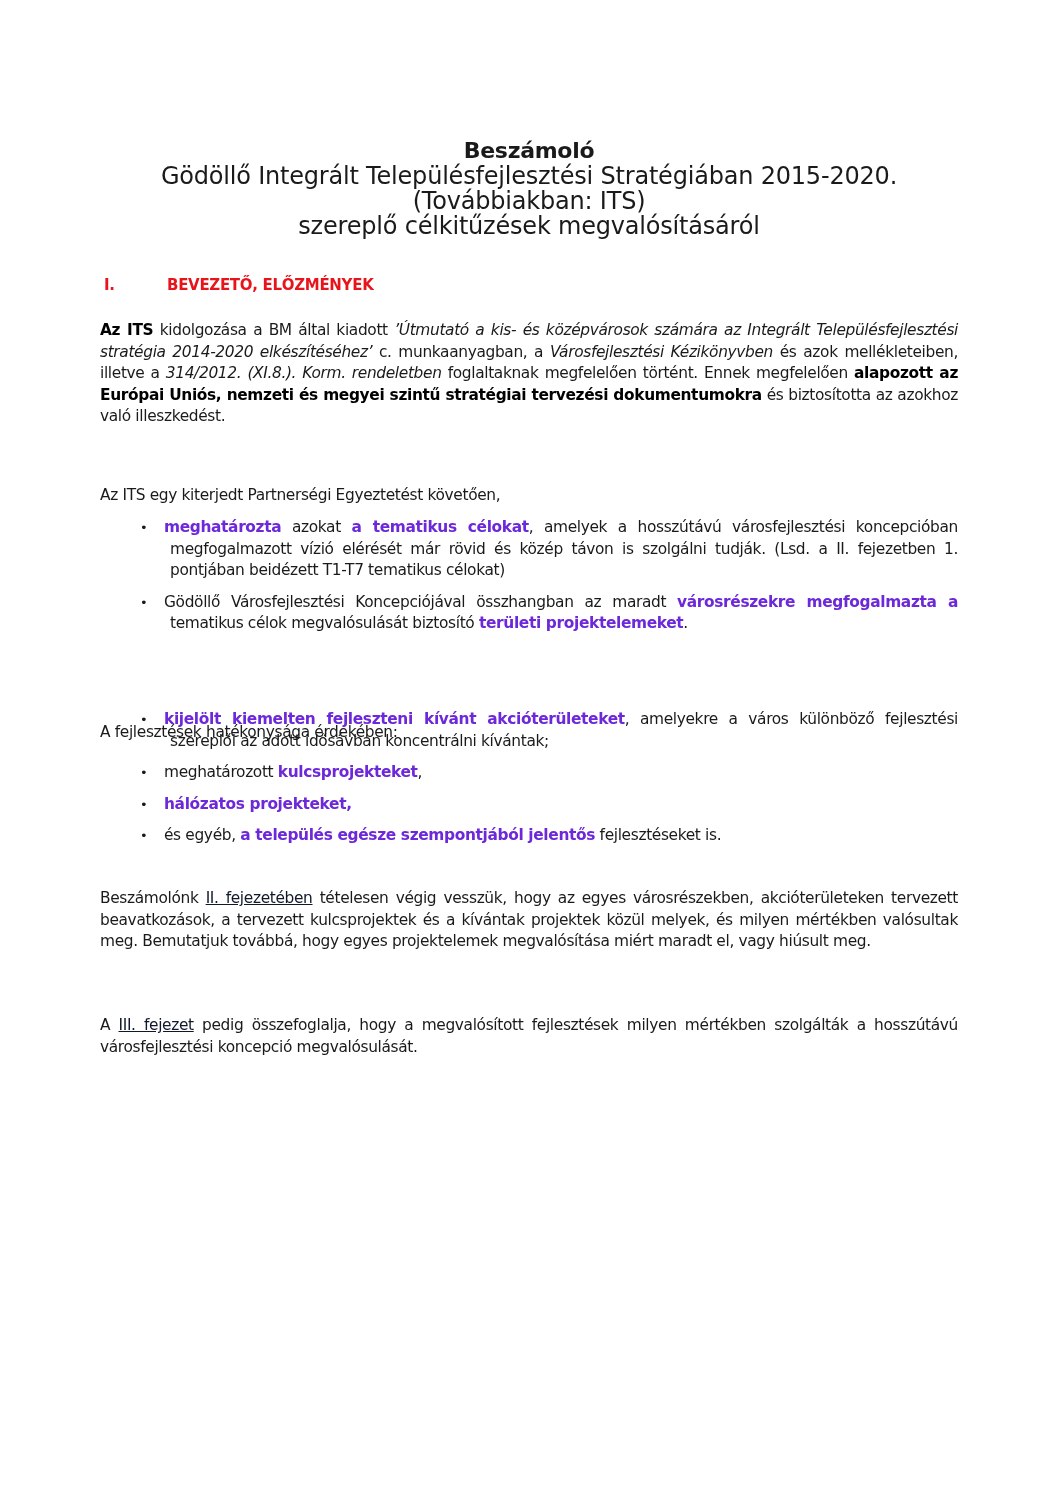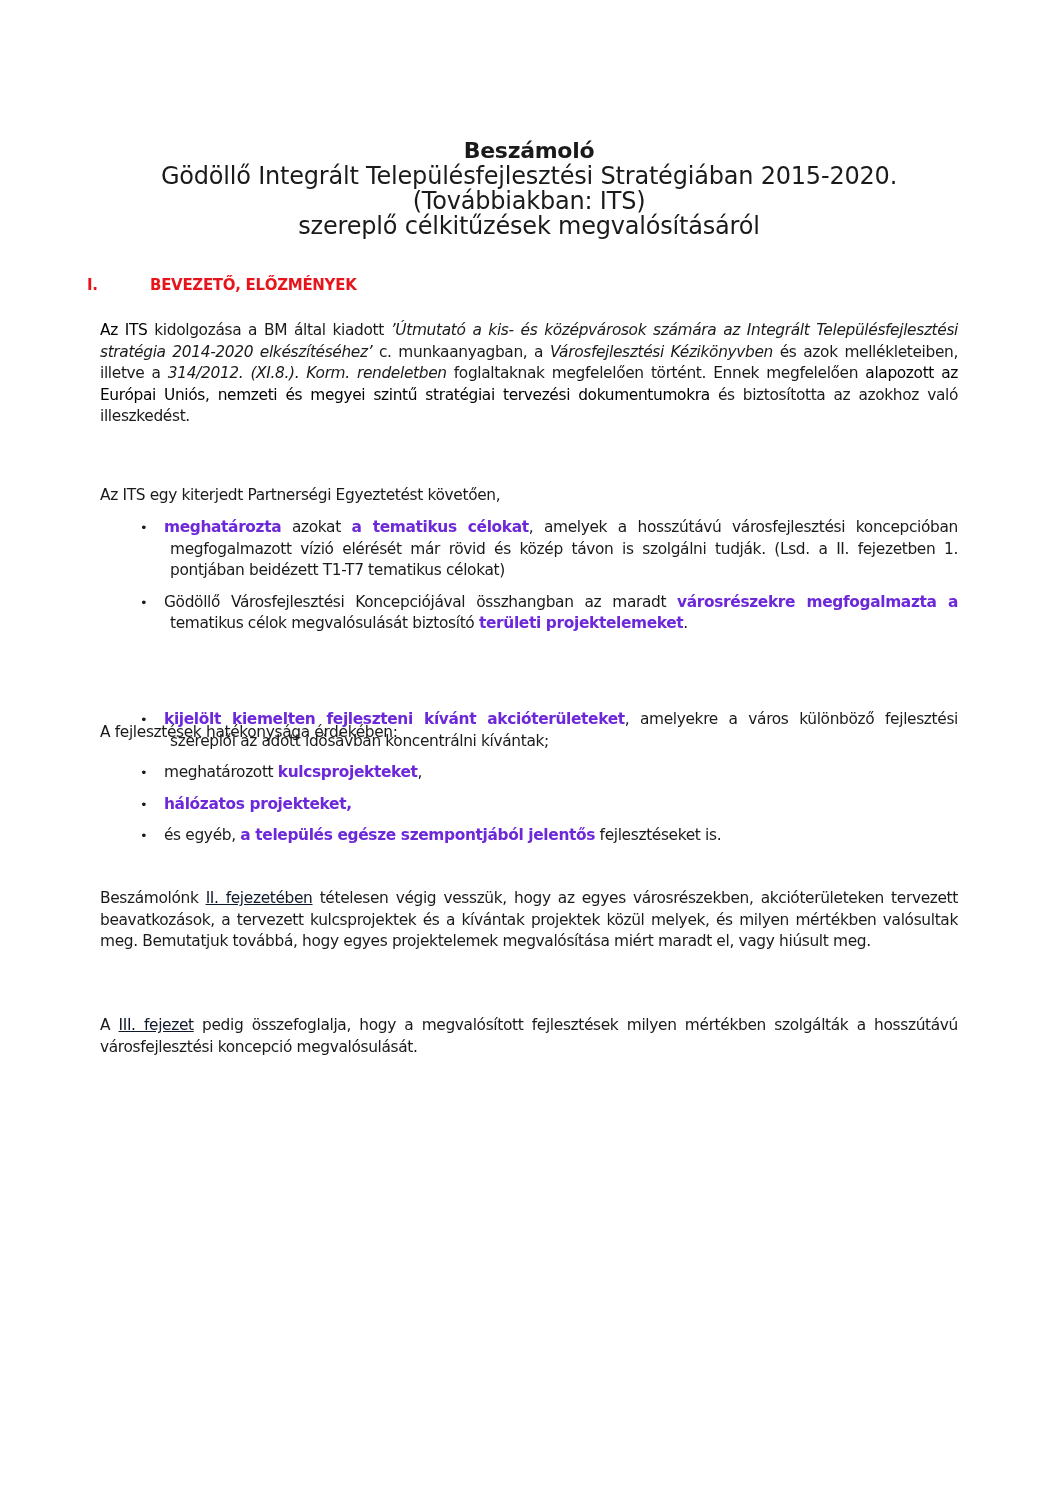--- a/index.html
+++ b/index.html
@@ -38,42 +38,42 @@
       margin-top: 41px;
     }
     .title-sub {
       font-size: 24px;
       line-height: 25px;
       letter-spacing: -0.2px;
       font-weight: normal;
     }
     .section-heading {
       position: absolute;
-      left: 87px;
+      left: 104px;
       top: 276px;
       font-size: 15px;
       font-weight: bold;
       color: #e8141b;
       letter-spacing: -0.3px;
     }
     .section-heading .num {
       display: inline-block;
       width: 63px;
     }
     .para {
       position: absolute;
       left: 100px;
       width: 858px;
       font-size: 15.4px;
       line-height: 21.5px;
       text-align: justify;
       letter-spacing: -0.35px;
       word-spacing: 0px;
     }
-    .para b { font-weight: normal; color: #000; }
+    .para b { font-weight: bold; color: #000; }
     .para i { font-style: italic; }
     .para u { text-decoration: underline; }
     .bullet-list {
       position: absolute;
       left: 100px;
       width: 858px;
       margin: 0;
       padding: 0;
       list-style: none;
     }

